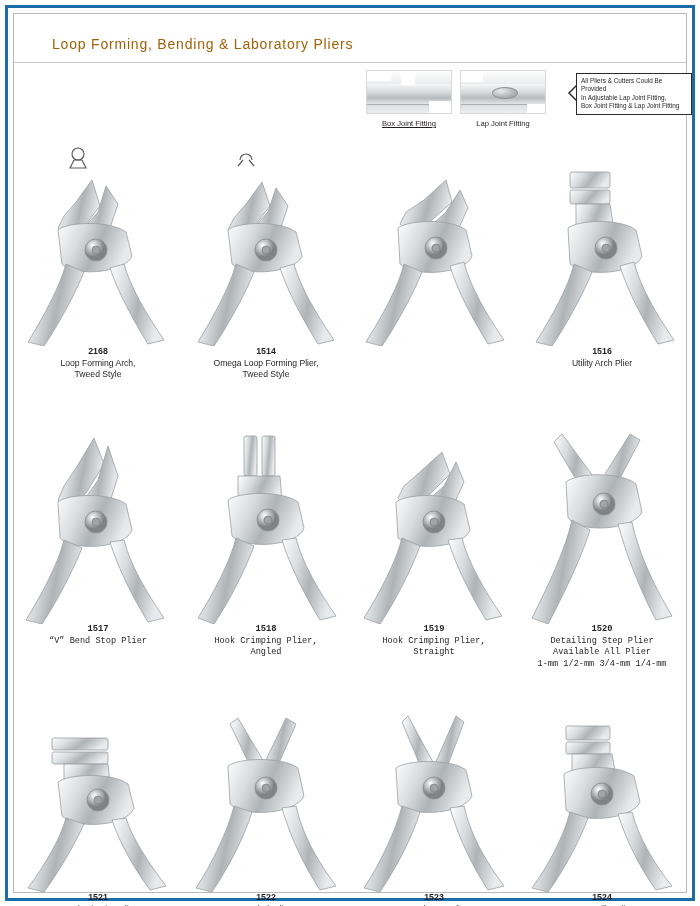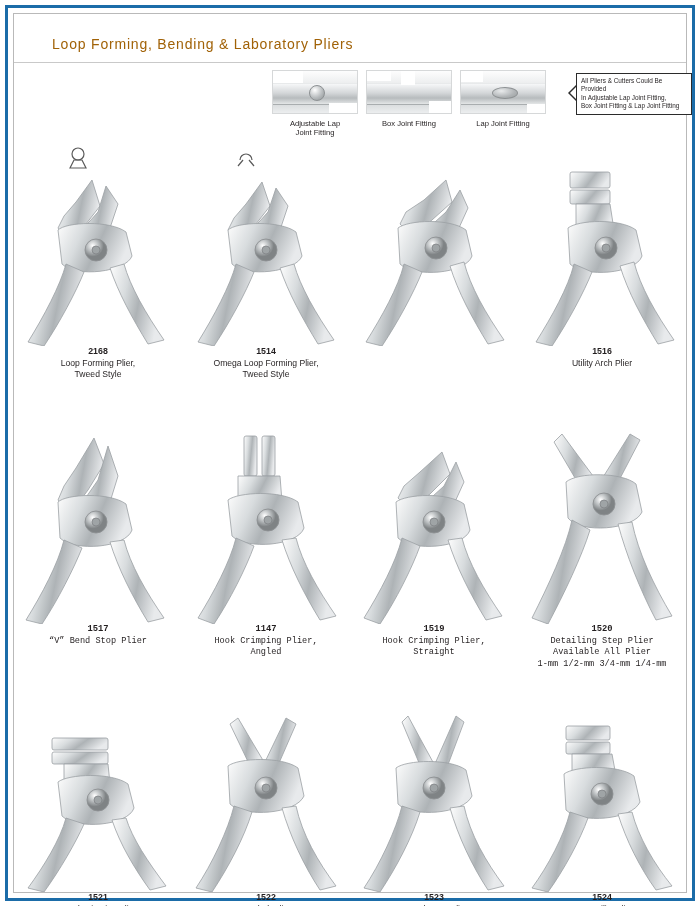--- a/index.html
+++ b/index.html
@@ -192,31 +192,22 @@
 <div class="page">
 
   <div class="frame-outer"></div>
   <div class="frame-inner"></div>
 
   <div class="title">Loop Forming, Bending &amp; Laboratory Pliers</div>
   <div class="title-rule"></div>
 
   <div class="joints">
 
-    <div class="joint" style="left:0px;">
-      <div class="img">
-        <div class="bar"></div>
-        <div class="pin"></div>
-        <div class="notch" style="left:0;top:0;width:30px;height:12px;"></div>
-        <div class="notch" style="left:56px;top:32px;width:30px;height:12px;"></div>
-      </div>
-      <div class="cap">Adjustable Lap<br>Joint Fitting</div>
-    </div>
-
-    <div class="joint" style="left:94px;">
+
+    <div class="joint" style="left:94px;text-decoration:underline;">
       <div class="img">
         <div class="bar"></div>
         <div class="notch" style="left:0;top:0;width:24px;height:10px;"></div>
         <div class="notch" style="left:34px;top:0;width:14px;height:14px;"></div>
         <div class="notch" style="left:62px;top:30px;width:24px;height:14px;"></div>
       </div>
       <div class="cap">Box Joint Fitting</div>
     </div>
 
     <div class="joint" style="left:188px;">
@@ -272,21 +263,21 @@
             <path d="M44 84 C52 76, 96 74, 112 86 L118 110 C112 126, 62 132, 48 118 Z" fill="url(#steel1)" stroke="#9aa0a3" stroke-width="0.8"></path>
             <circle cx="82" cy="104" r="11" fill="url(#screw)" stroke="#8d9193" stroke-width="0.9"></circle>
             <circle cx="82" cy="104" r="4" fill="#9fa4a6" stroke="#7c8082" stroke-width="0.7"></circle>
 
             <path d="M52 118 C46 140, 30 170, 14 196 L30 200 C46 176, 62 146, 70 126 Z" fill="url(#steel1)" stroke="#9aa0a3" stroke-width="0.8"></path>
             <path d="M96 122 C104 146, 118 172, 134 198 L150 194 C132 168, 116 140, 110 118 Z" fill="url(#steel1)" stroke="#9aa0a3" stroke-width="0.8"></path>
           </svg>
         </div>
         <div class="labels">
           <div class="code">2168</div>
-          <div>Loop Forming Plier,</div>
+          <div>Loop Forming Arch,</div>
           <div>Tweed Style</div>
         </div>
       </div>
 
       <div class="cell" style="left:168px;">
         <div class="art">
           <svg class="plier" width="168" height="200" viewBox="0 0 168 200" aria-hidden="true">
             <g transform="translate(50,0)">
               <path d="M8 14 a6 6 0 1 1 12 0" fill="none" stroke="#5a5a5a" stroke-width="1.2"></path>
               <path d="M6 20 L11 14 M22 20 L17 14" fill="none" stroke="#5a5a5a" stroke-width="1.2"></path>
@@ -368,21 +359,21 @@
             <rect x="80" y="8" width="13" height="40" rx="2" fill="url(#steel1)" stroke="#9aa0a3" stroke-width="0.8"></rect>
             <path d="M56 48 L56 74 L100 74 L98 48 Z" fill="url(#steel1)" stroke="#9aa0a3" stroke-width="0.8"></path>
             <path d="M46 72 C56 64, 100 62, 116 74 L122 100 C116 118, 64 122, 50 108 Z" fill="url(#steel1)" stroke="#9aa0a3" stroke-width="0.8"></path>
             <circle cx="86" cy="92" r="11" fill="url(#screw)" stroke="#8d9193" stroke-width="0.9"></circle>
             <circle cx="86" cy="92" r="4" fill="#9fa4a6" stroke="#7c8082" stroke-width="0.7"></circle>
             <path d="M54 110 C48 134, 32 164, 16 190 L32 196 C48 172, 64 140, 72 118 Z" fill="url(#steel1)" stroke="#9aa0a3" stroke-width="0.8"></path>
             <path d="M100 112 C108 138, 122 166, 138 192 L154 188 C136 162, 120 134, 114 110 Z" fill="url(#steel1)" stroke="#9aa0a3" stroke-width="0.8"></path>
           </svg>
         </div>
         <div class="labels">
-          <div class="code">1147</div>
+          <div class="code">1518</div>
           <div>Hook Crimping Plier,</div>
           <div>Angled</div>
         </div>
       </div>
 
       <div class="cell" style="left:336px;">
         <div class="art">
           <svg class="plier" width="168" height="196" viewBox="0 0 168 196" aria-hidden="true">
             <path d="M92 24 L70 44 L54 58 L48 70 L60 82 L80 66 L100 46 Z" fill="url(#steel1)" stroke="#9aa0a3" stroke-width="0.8"></path>
             <path d="M106 34 L114 54 L104 76 L86 88 L72 78 L94 58 Z" fill="url(#steel1)" stroke="#9aa0a3" stroke-width="0.8"></path>

